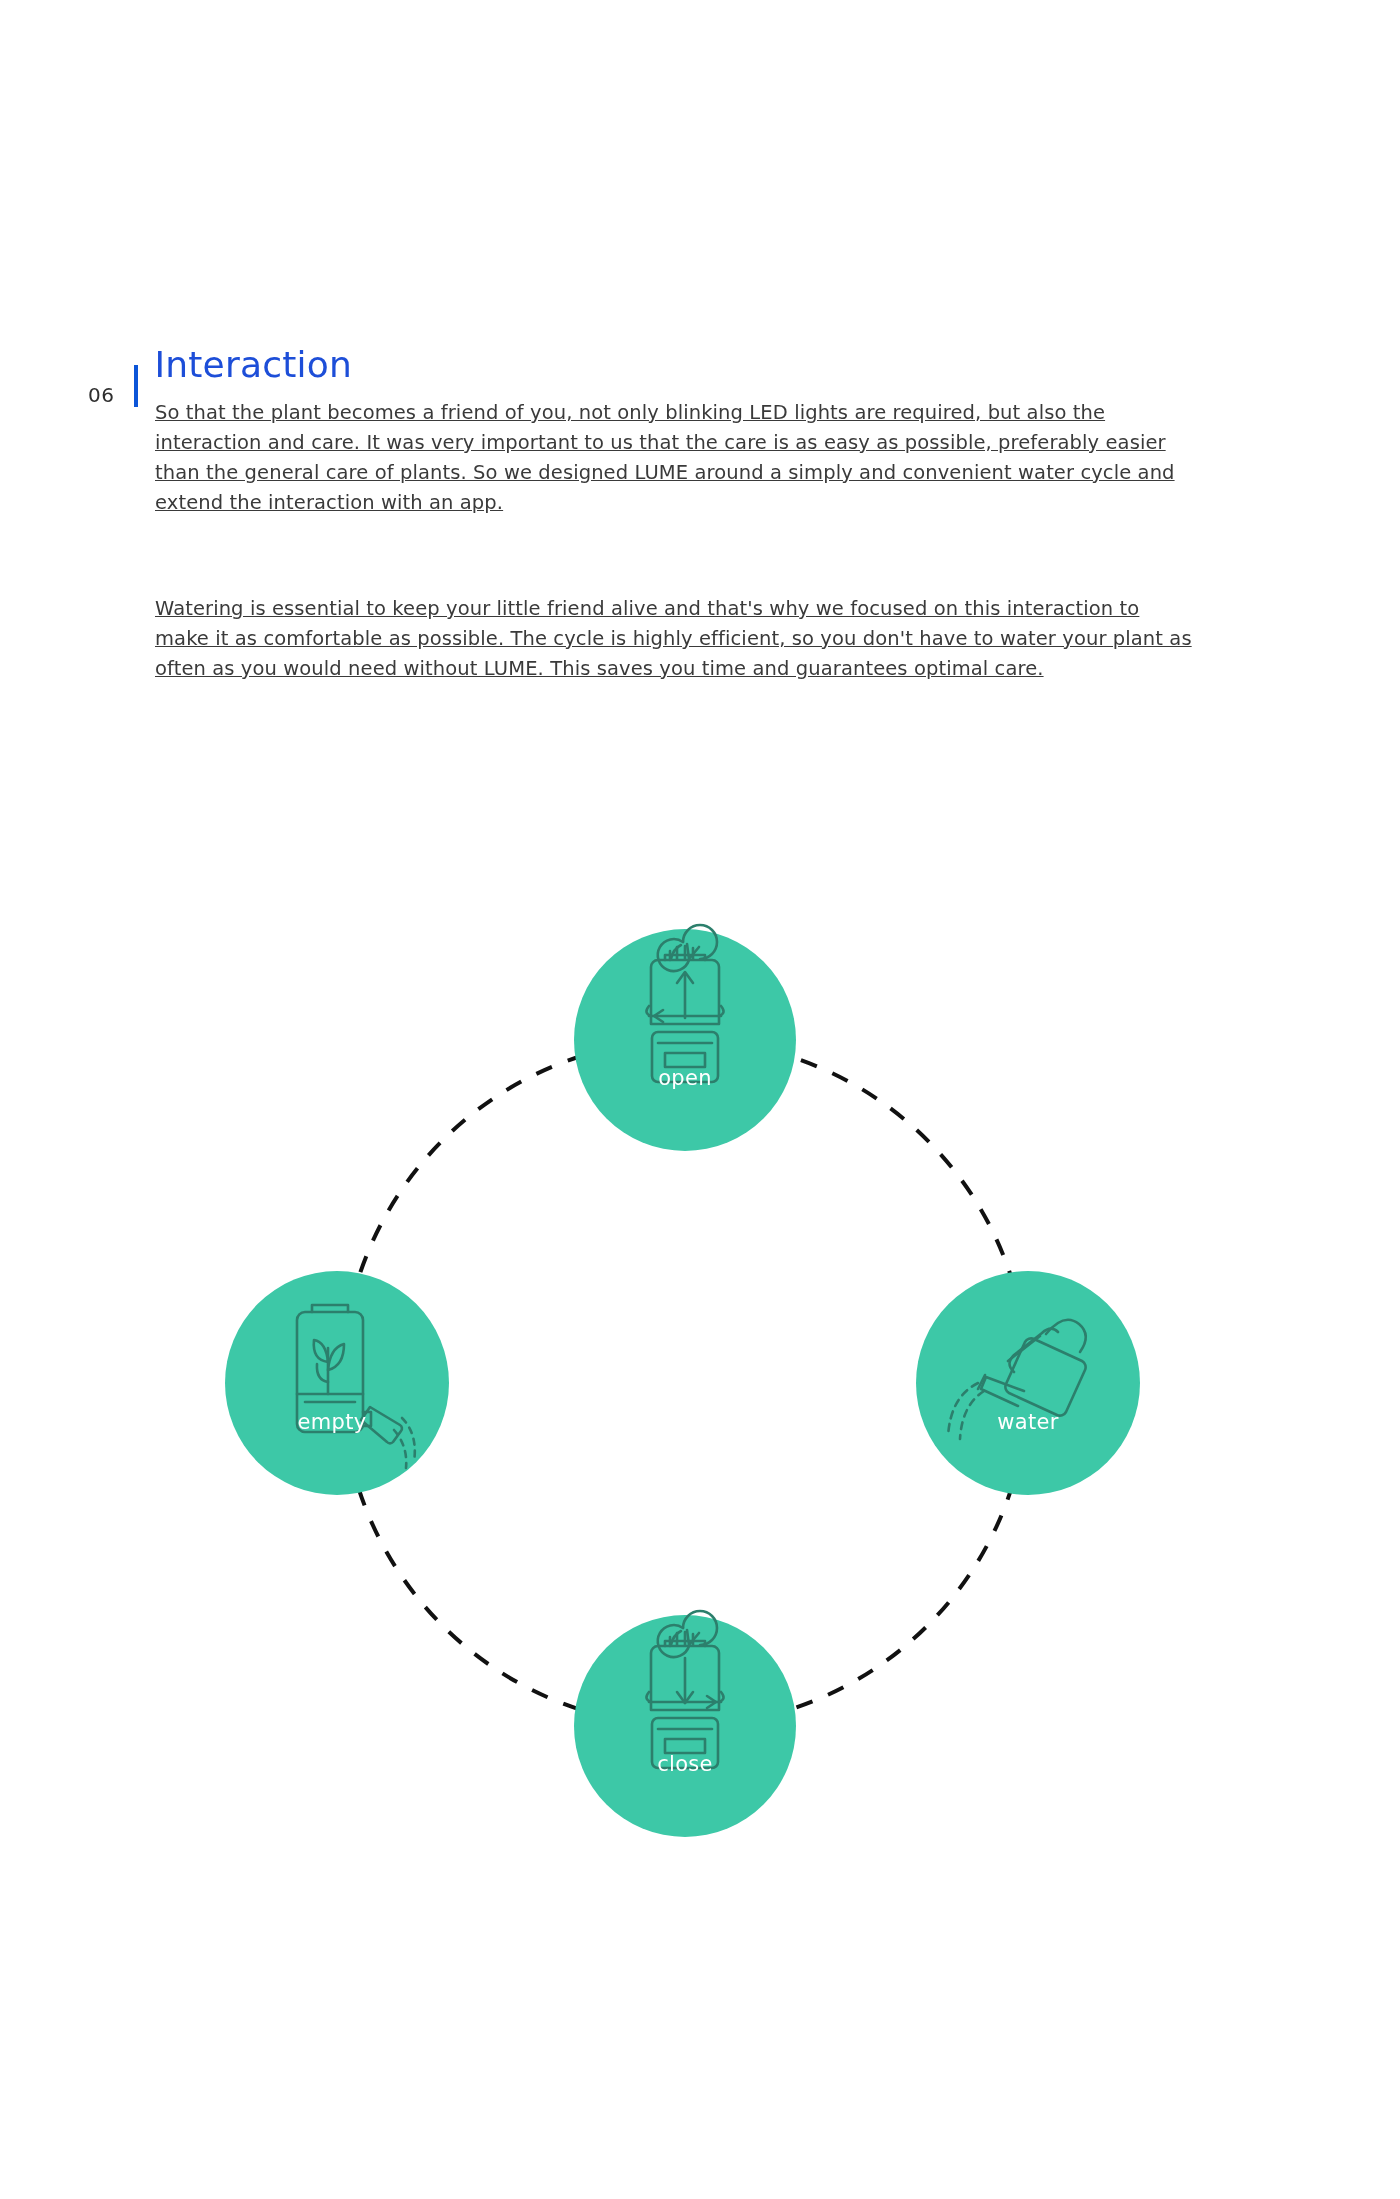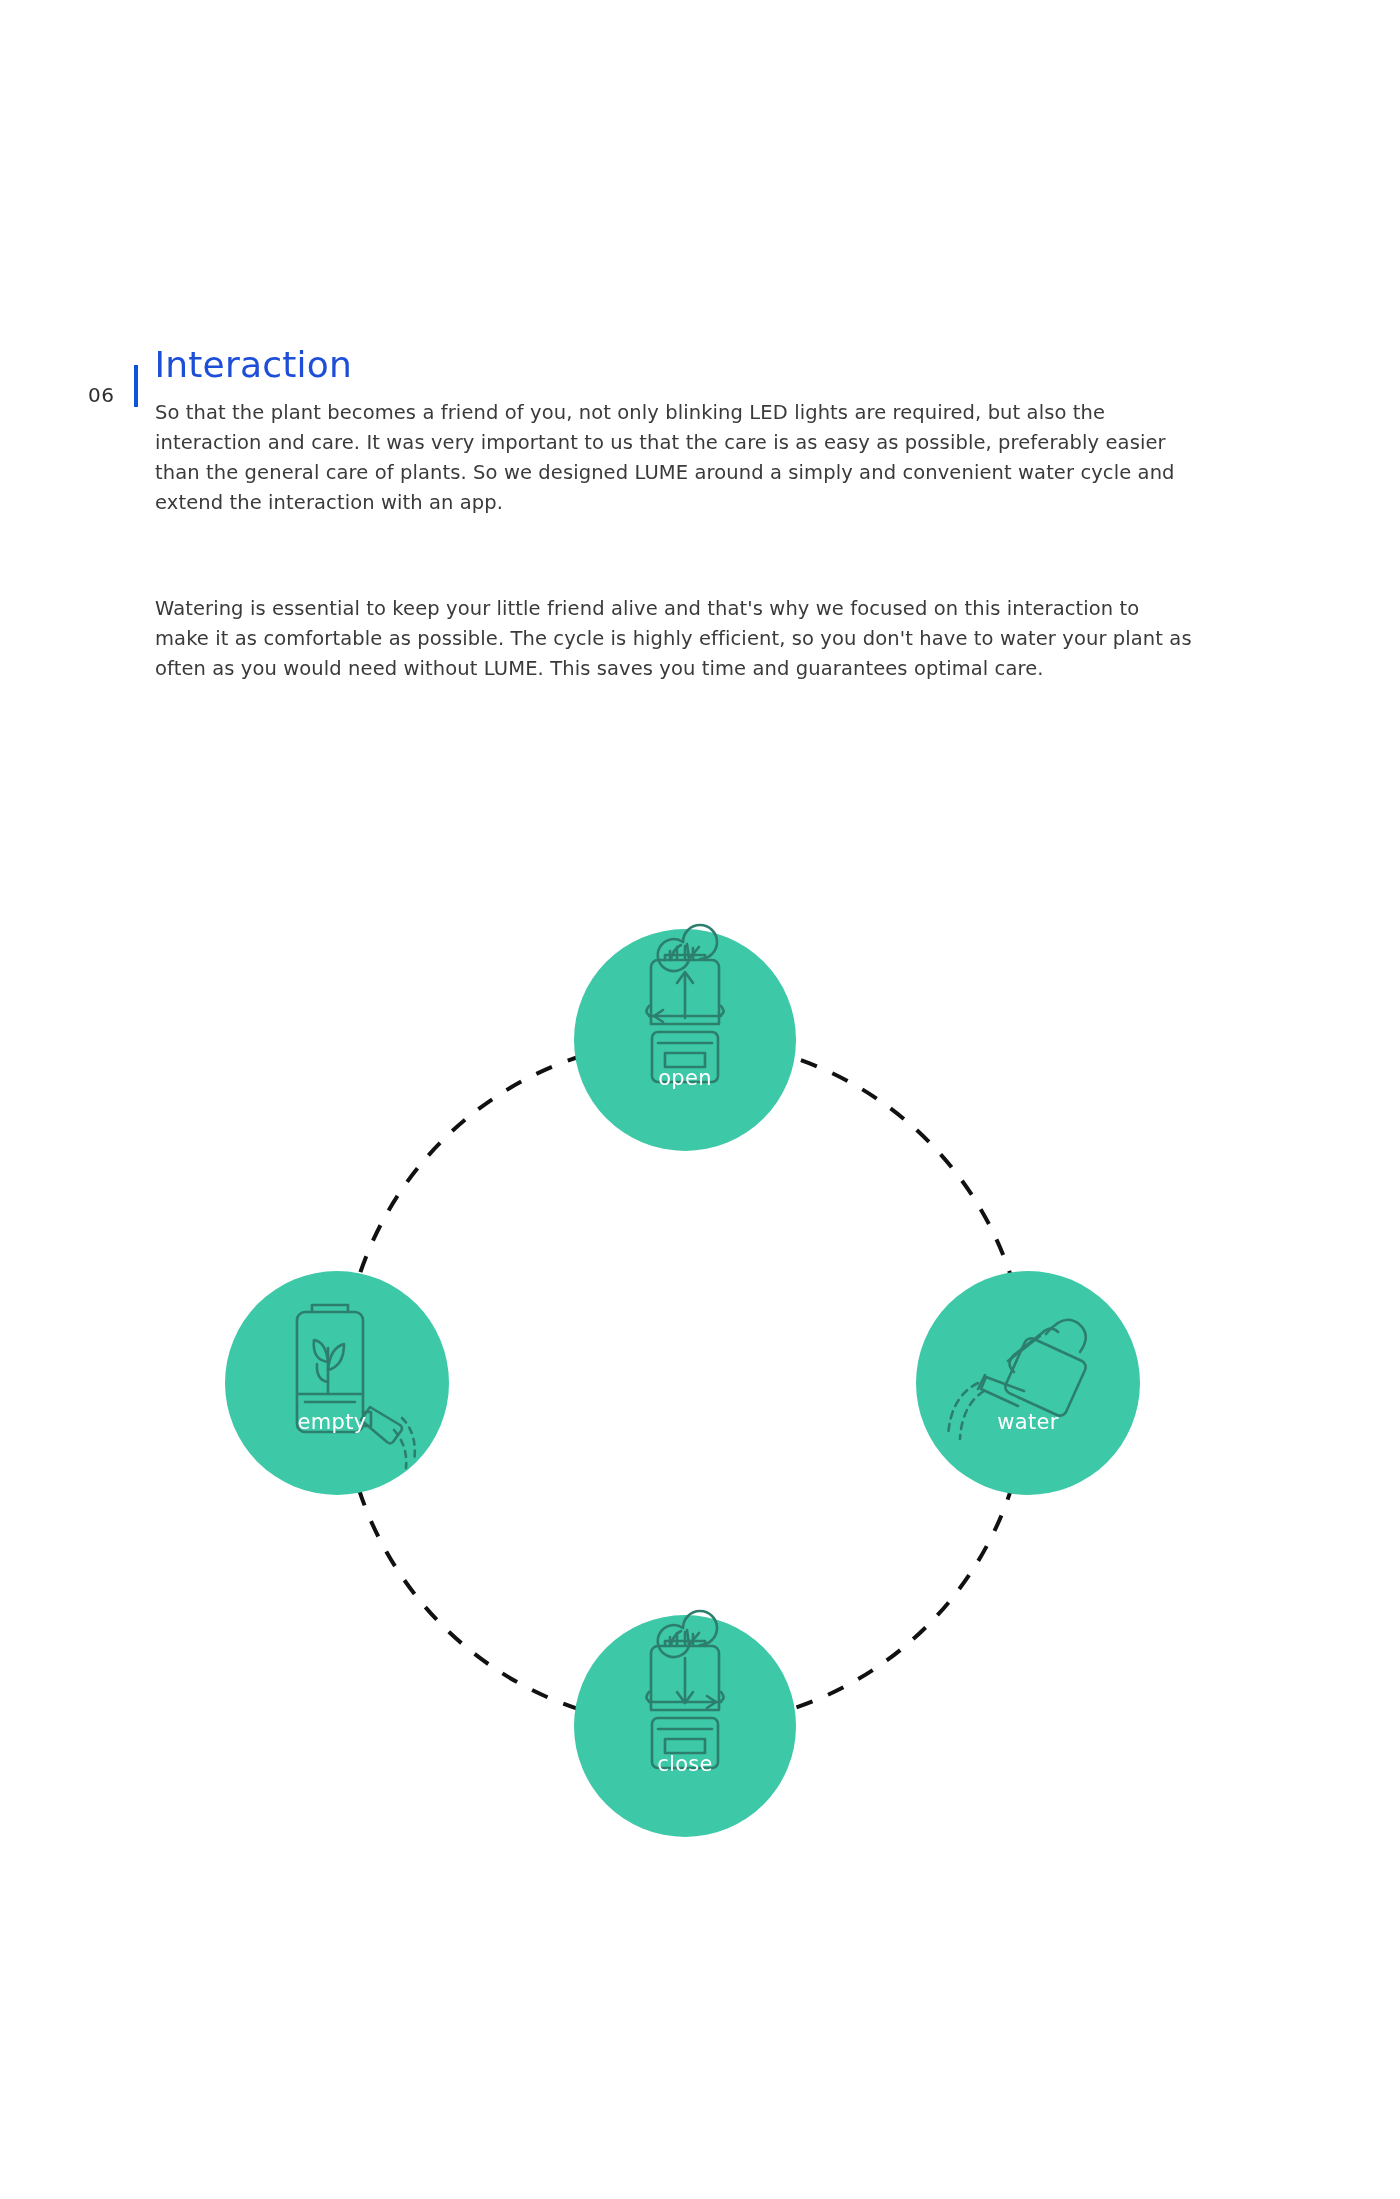--- a/index.html
+++ b/index.html
@@ -52,20 +52,21 @@
     top: 398px;
     width: 1040px;
   }
   .para {
     font-size: 19.5px;
     line-height: 30px;
     color: #3a3a3a;
     font-weight: 400;
     margin: 0;
     letter-spacing: 0.1px;
+    text-decoration: underline;
   }
   .subheading {
     font-size: 24px;
     color: #0C55D8;
     font-weight: 400;
     margin: 0;
     letter-spacing: 0.1px;
   }
   .gap-sub { height: 46px; }
   .gap-para { height: 30px; }

